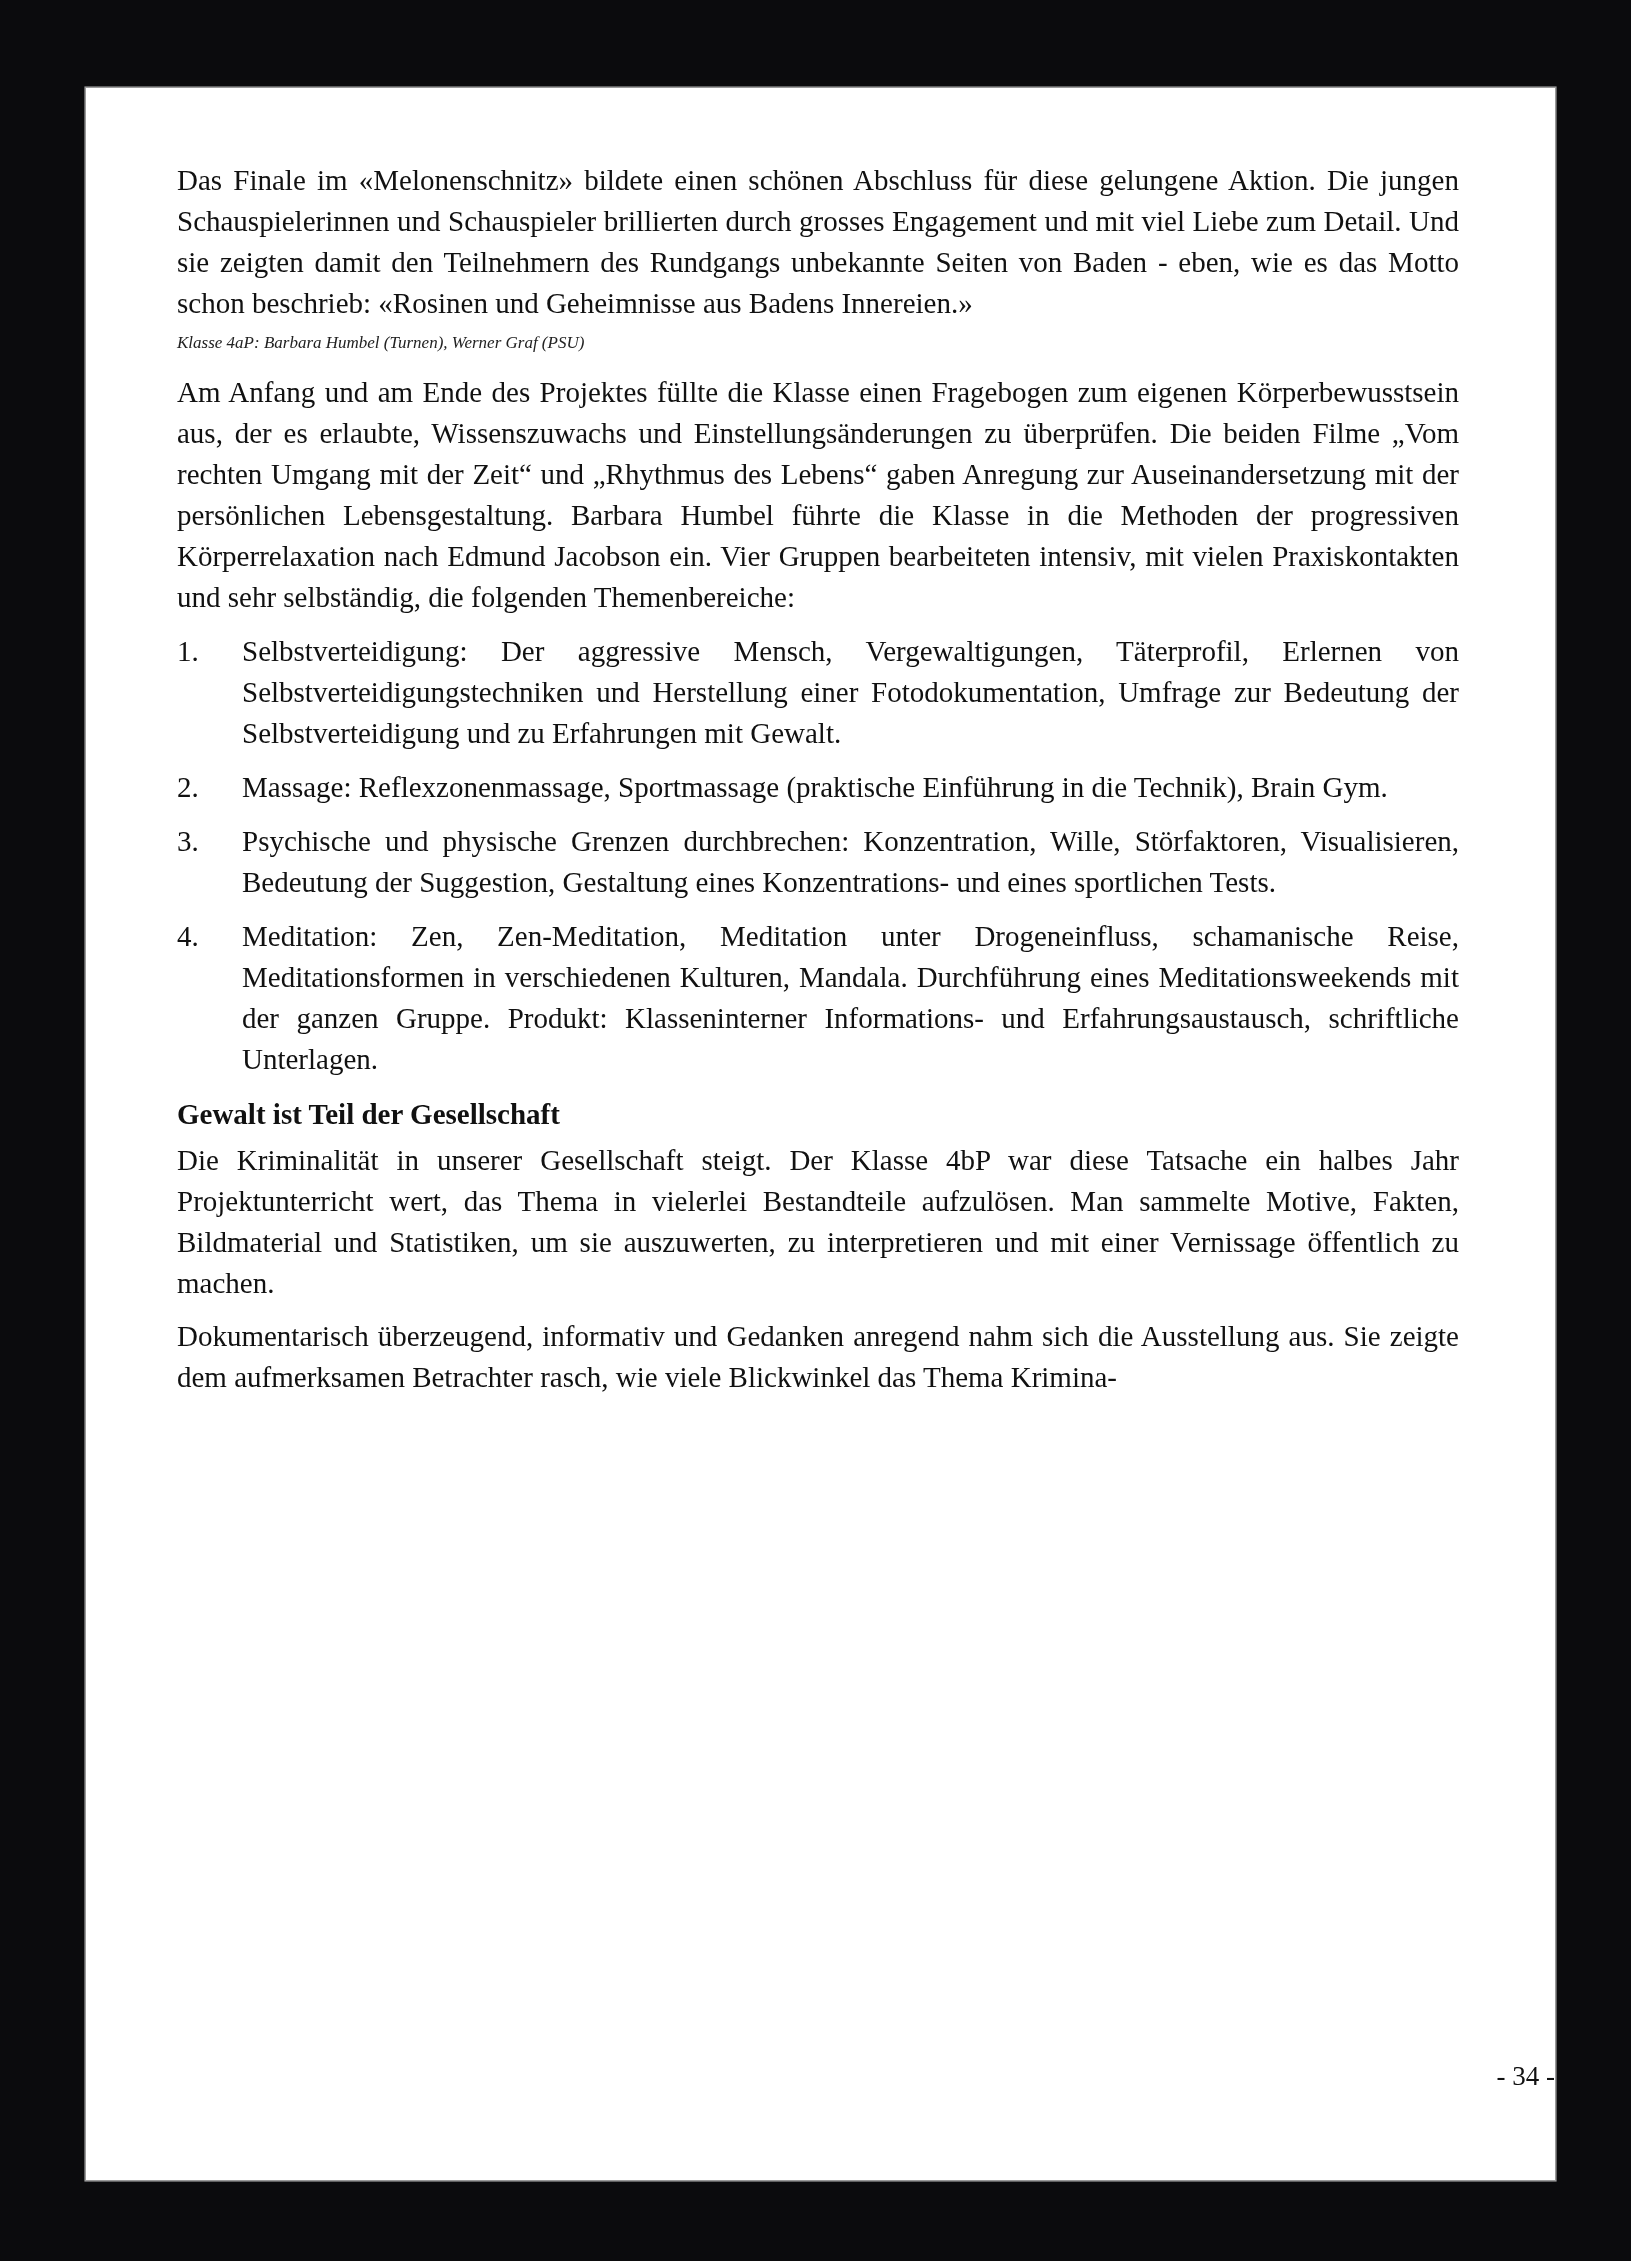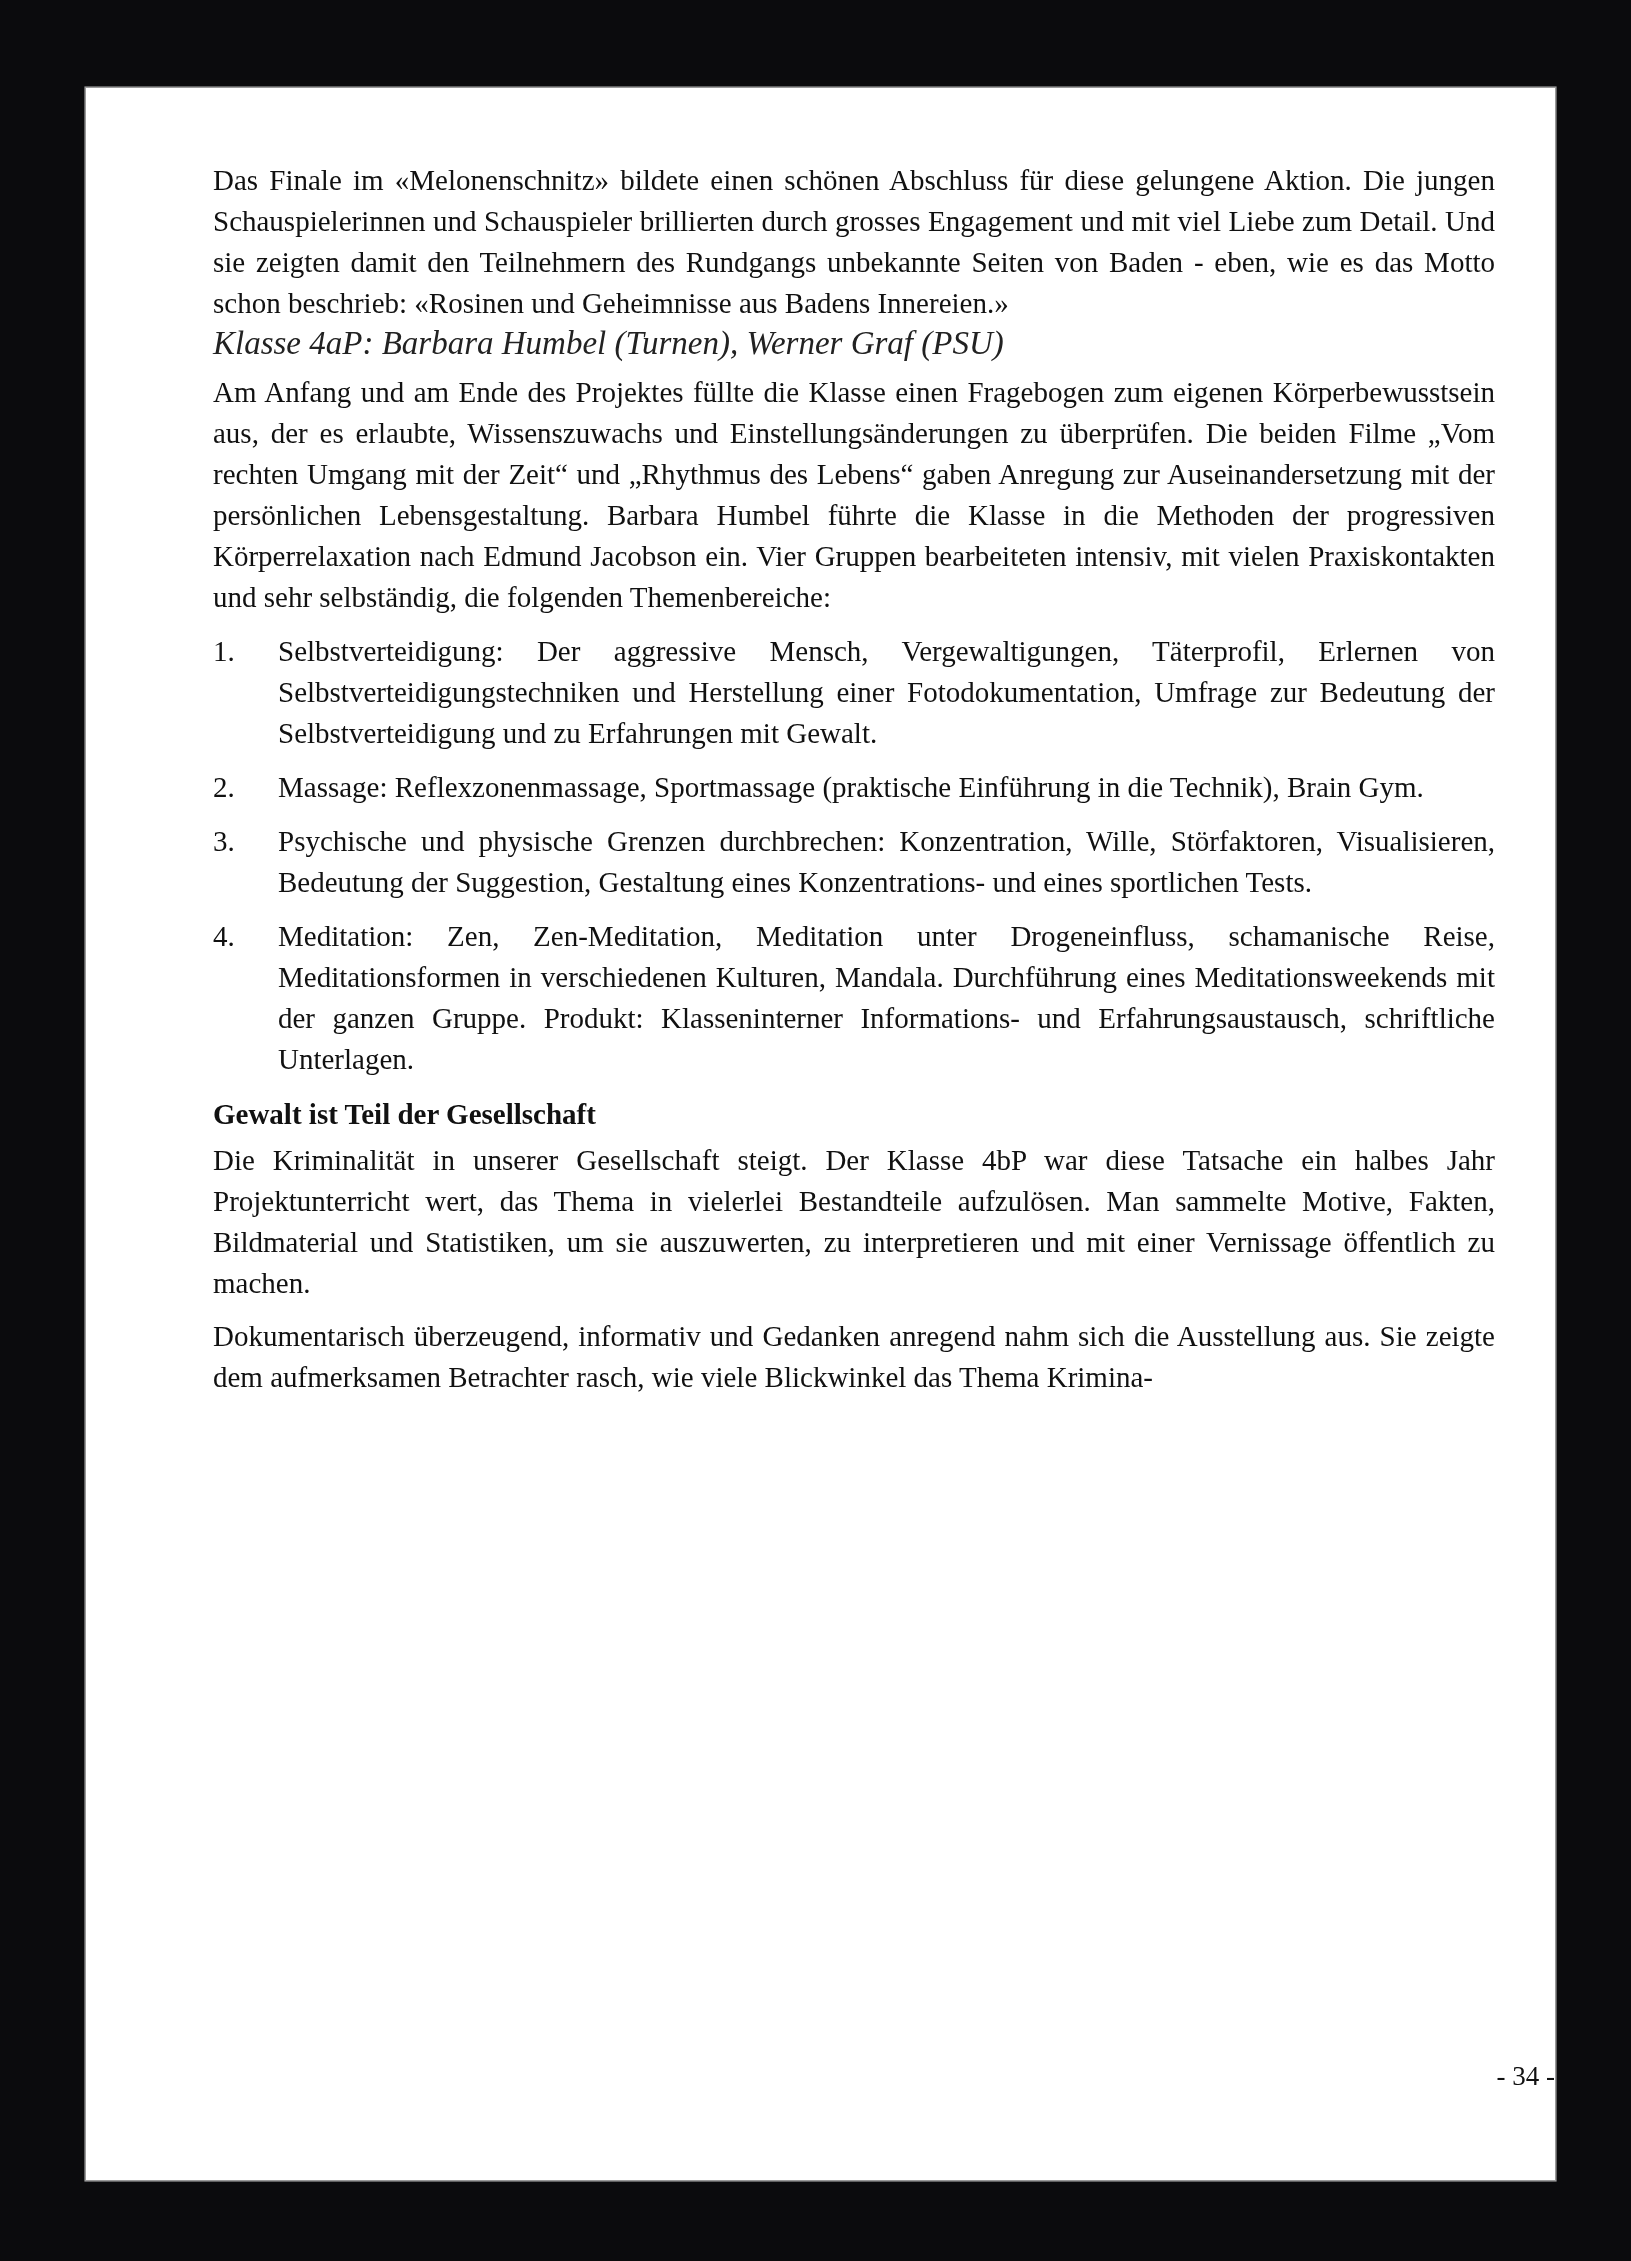--- a/index.html
+++ b/index.html
@@ -19,33 +19,32 @@
     box-shadow: 0 0 0 1.6px #9a9a9a;
   }
   .content {
     position: absolute;
     left: 91px; top: 72px;
     width: 1282px;
     font-size: 29px;
     line-height: 41px;
     text-align: justify;
     hyphens: manual;
-    margin-left: 36px;
   }
   p { margin: 0; }
   .para-gap { margin-top: 11.4px; }
   .section-heading {
     font-weight: bold; font-style: italic;
     font-size: 30px;
     margin-top: 44px; margin-bottom: 9.8px;
     line-height: 42px;
   }
   .section-sub {
     font-style: italic;
-    font-size: 33px;
+    font-size: 17px;
     line-height: 38px;
     margin-bottom: 9.8px;
     color: #222;
   }
   ol.topics {
     list-style: none; margin: 13px 0 0 0; padding: 0;
   }
   ol.topics li {
     display: flex;
     margin-bottom: 13px;

